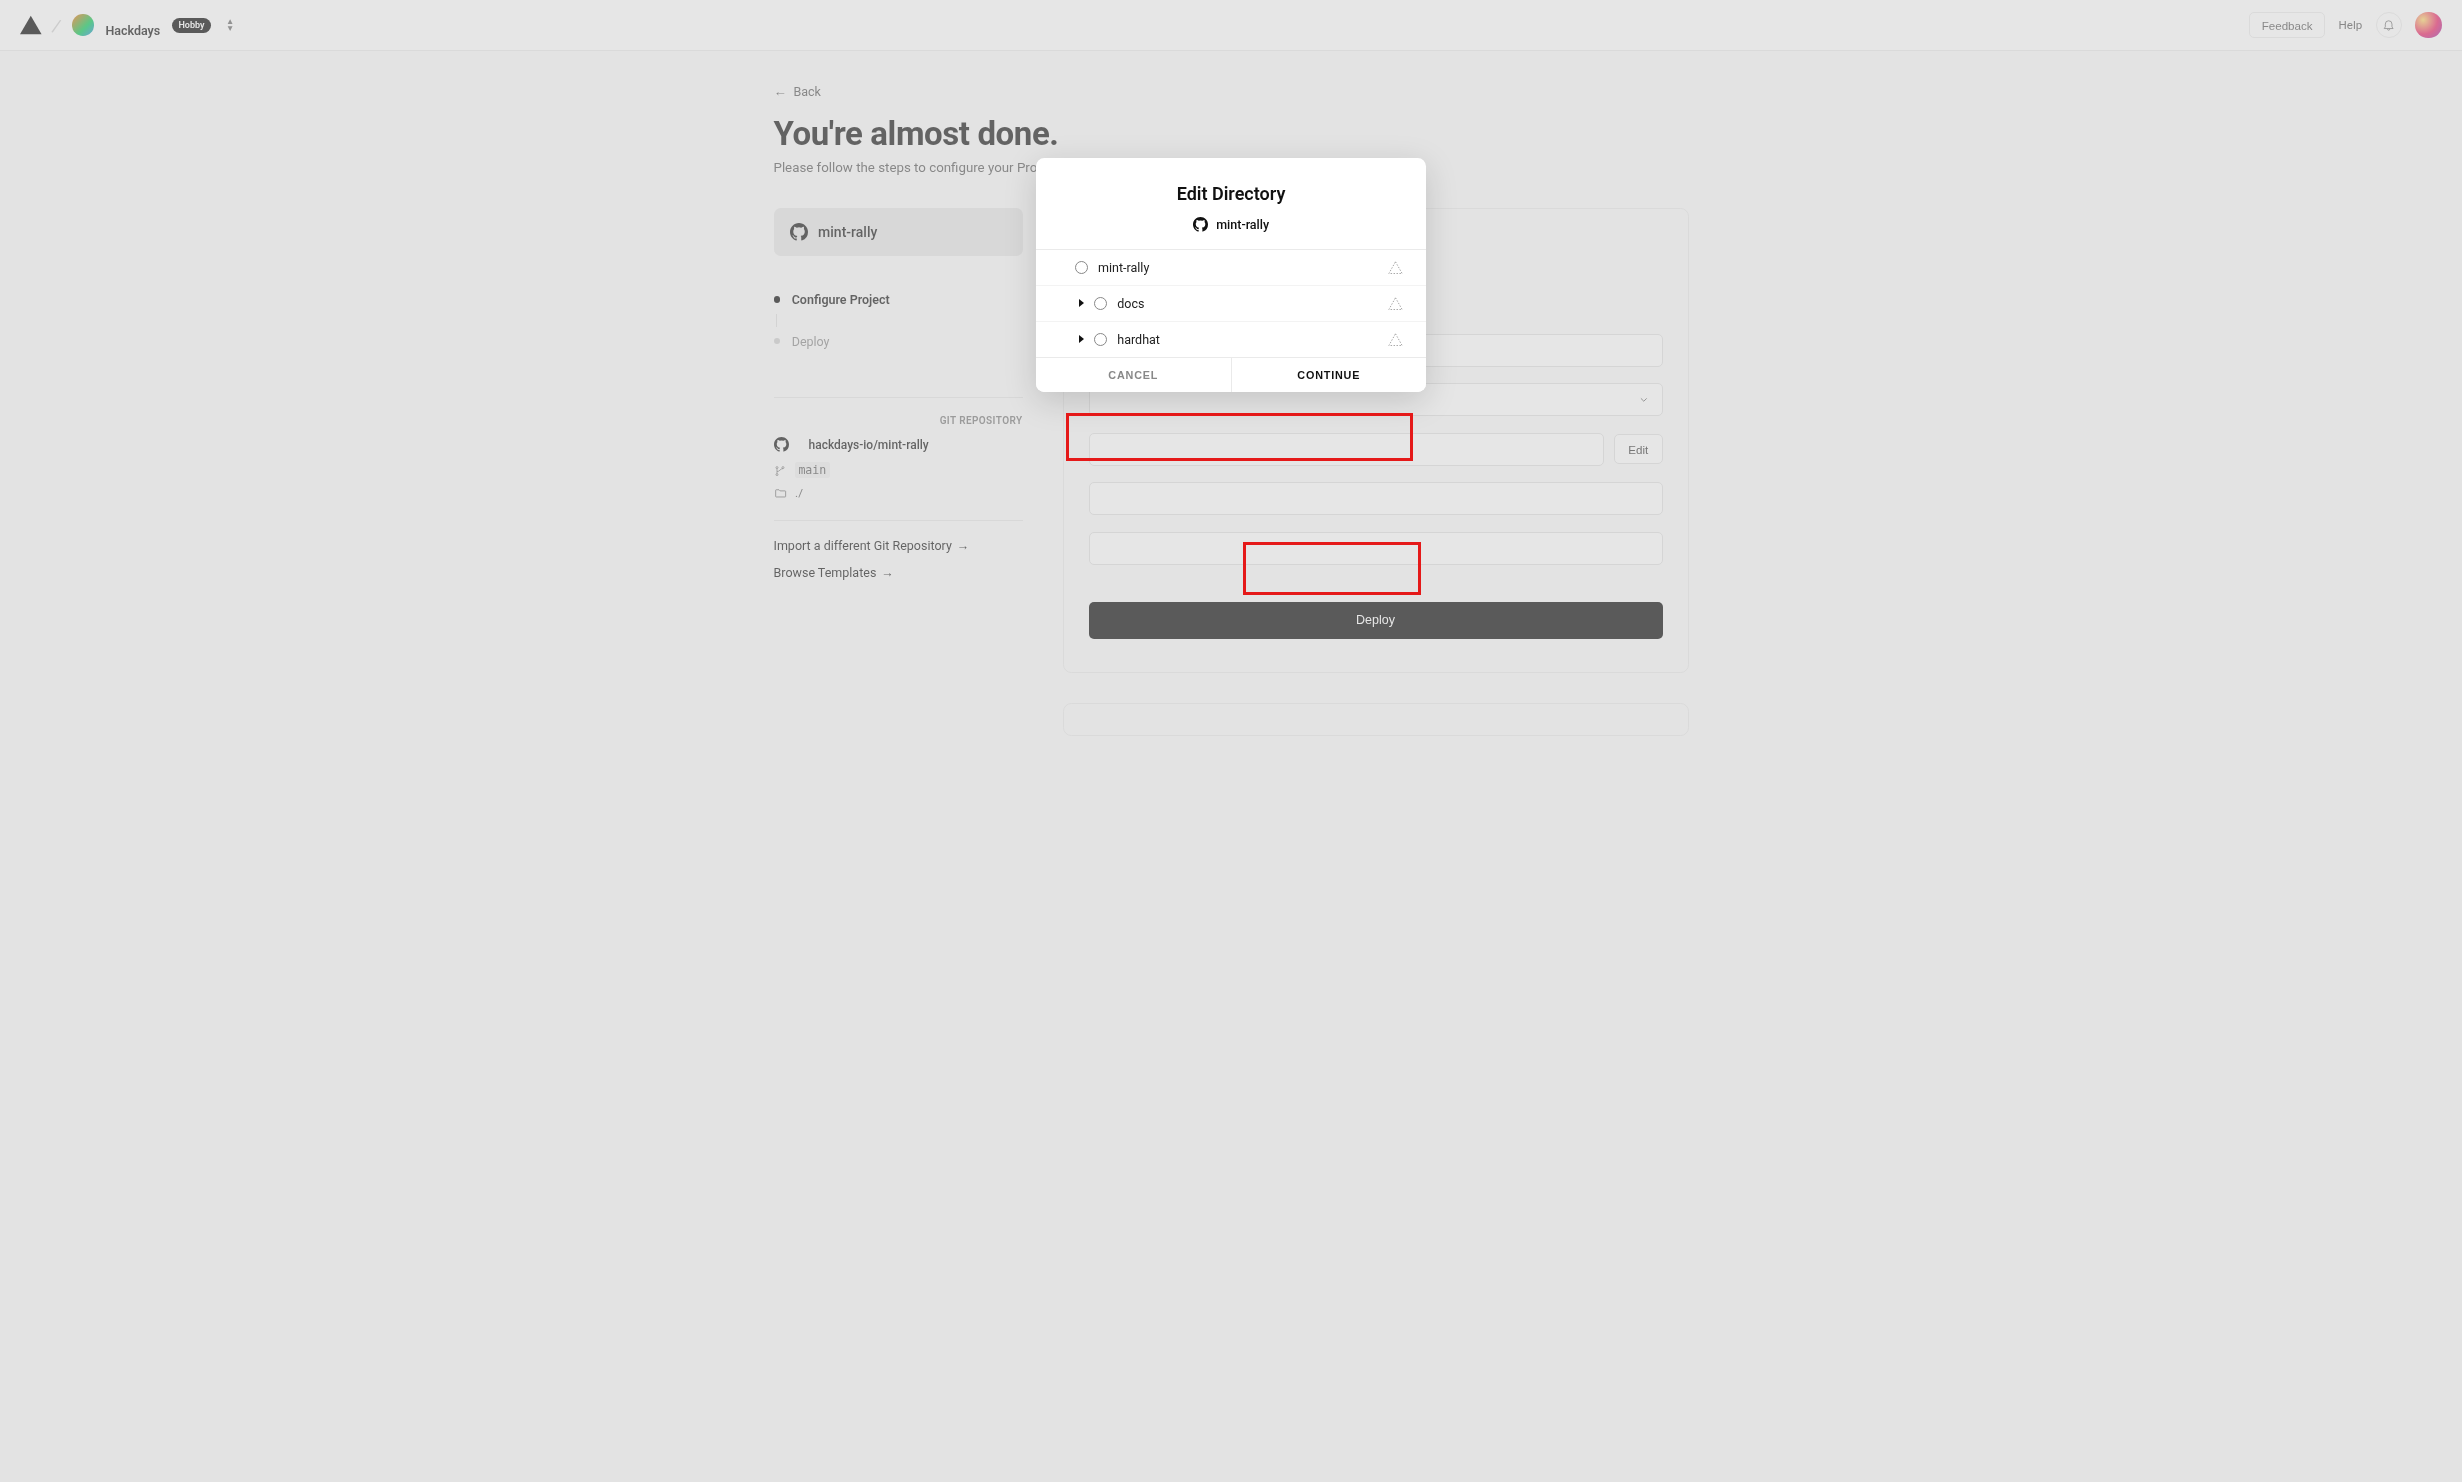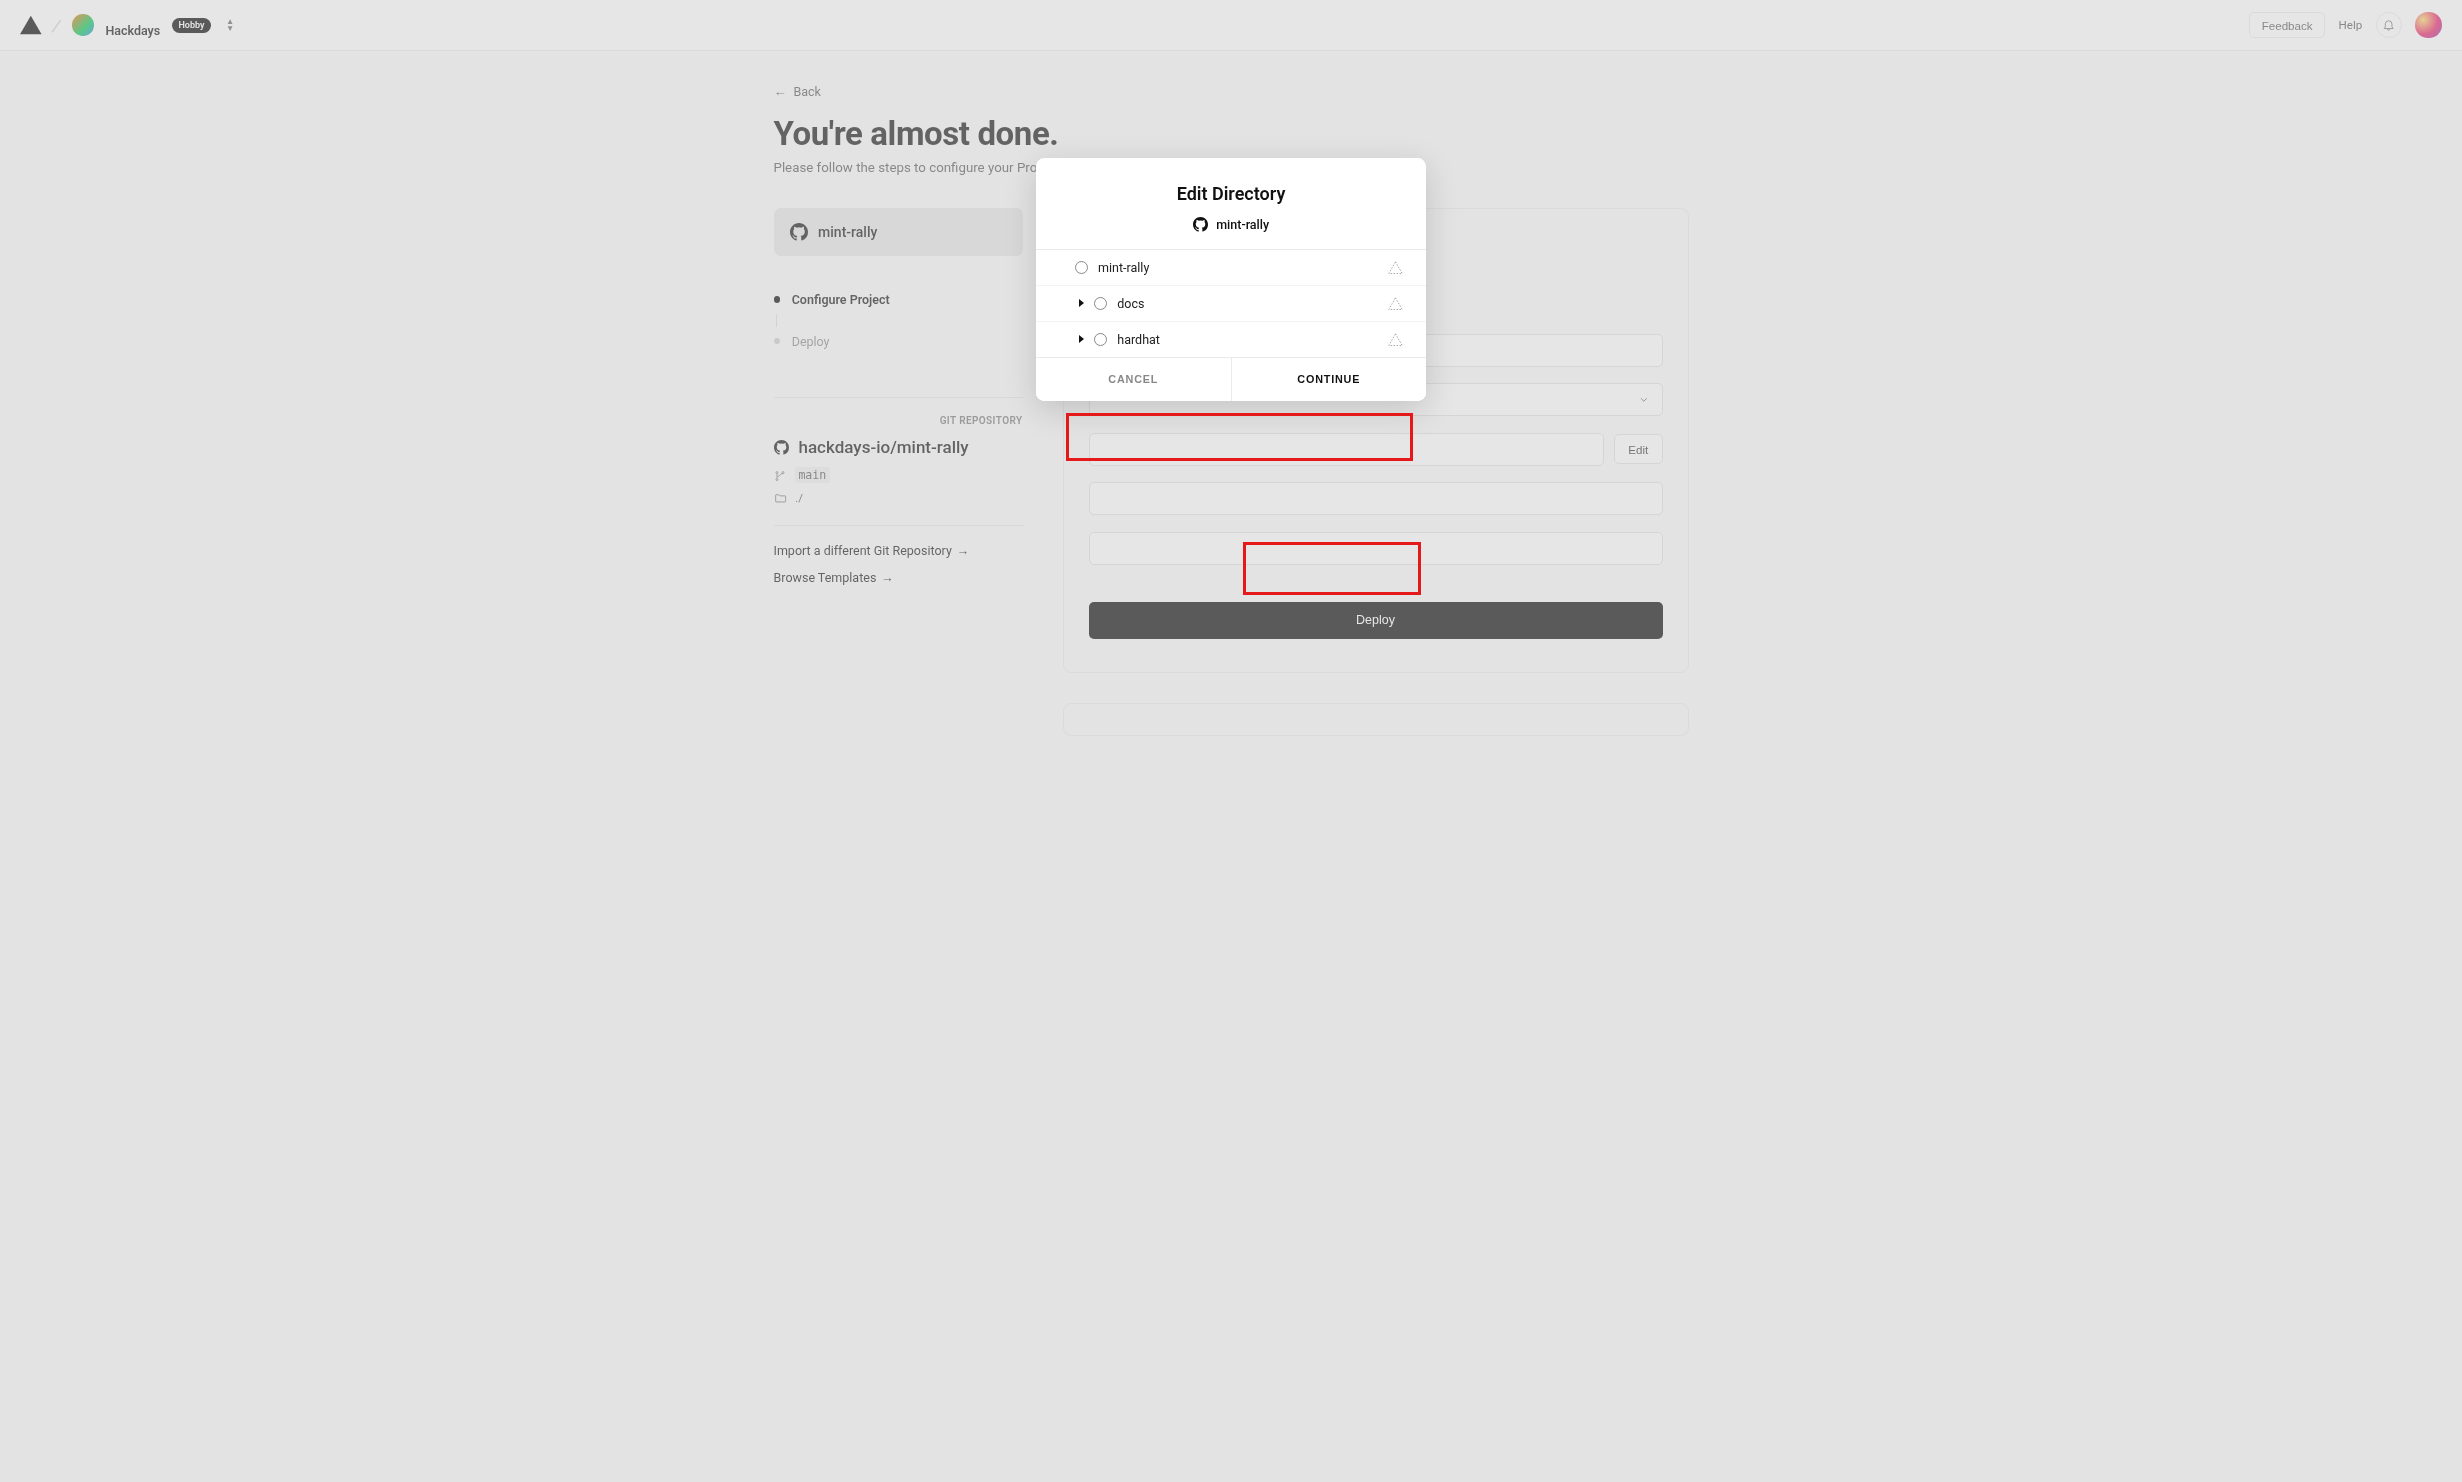--- a/index.html
+++ b/index.html
@@ -69,21 +69,21 @@
 
   .steps { margin-bottom: 42px; }
   .step { display:flex; align-items:center; gap:11.6px; padding:6.6px 0; font-size:12.5px;}
   .step-dot { width:6.6px; height:6.6px; border-radius:50%; background:#ccc; flex-shrink:0;}
   .step.active .step-dot { background:#000; }
   .step.active { font-weight:600; color:#111; }
   .step.inactive { color:#888; }
   .step-connector { width:0.8px; height:13.3px; background:#ddd; margin-left:2.9px;}
 
   .sidebar-section-title { font-size:10px; letter-spacing:0.4px; color:#777; font-weight:600; margin-bottom:11.6px;text-align:right;}
-  .repo-full { display:flex; align-items:center; gap:10px; font-size:17px; font-weight:500; margin-bottom:10px;}
+  .repo-full { display:flex; align-items:center; gap:20px; font-size:12px; font-weight:500; margin-bottom:10px;}
   .branch-row { display:flex; align-items:center; gap:8.3px; color:#555; font-size:11.6px; margin-bottom:8.3px;}
   .branch-name { font-family: ui-monospace, Menlo, monospace; background:#eee; padding:0.8px 3.3px; border-radius:2.5px;}
   .folder-row { display:flex; align-items:center; gap:8.3px; color:#555; font-size:11.6px; margin-bottom:20px;}
   .divider { border:none; border-top:0.8px solid #e5e5e5; margin:16.6px 0; }
   .side-link { color:#111; font-size:12.5px; margin-bottom:11.6px; display:flex; align-items:center; gap:5px; cursor:pointer;}
   .arrow-right { font-size:12.5px; }
 
   
   .main-card {
     flex:1; background:#fafafa; border:0.8px solid #eaeaea; border-radius:8.3px;
@@ -157,21 +157,21 @@
   .dotted-triangle {
     width:15px; height:13.3px; position:relative;
   }
   .dotted-triangle svg { width:15px; height:13.3px; }
   .next-circle {
     width:21.6px; height:21.6px; border-radius:50%; background:#111; color:#fff;
     display:flex; align-items:center; justify-content:center; font-weight:700; font-size:10.8px;
   }
 
   .modal-footer {
-    display:flex; border-top:0.8px solid #eaeaea; height:44px;
+    display:flex; border-top:0.8px solid #eaeaea; height:35px;
   }
   .modal-footer button {
     flex:1; background:#fff; border:none; font-size:10.8px; letter-spacing:0.8px;
     font-weight:600; cursor:pointer;
   }
   .modal-footer .cancel { color:#888; border-right:0.8px solid #eaeaea; }
   .modal-footer .continue { color:#111; }
 
   
   .red-box { position:absolute; border:3.3px solid #e51919; pointer-events:none; }

